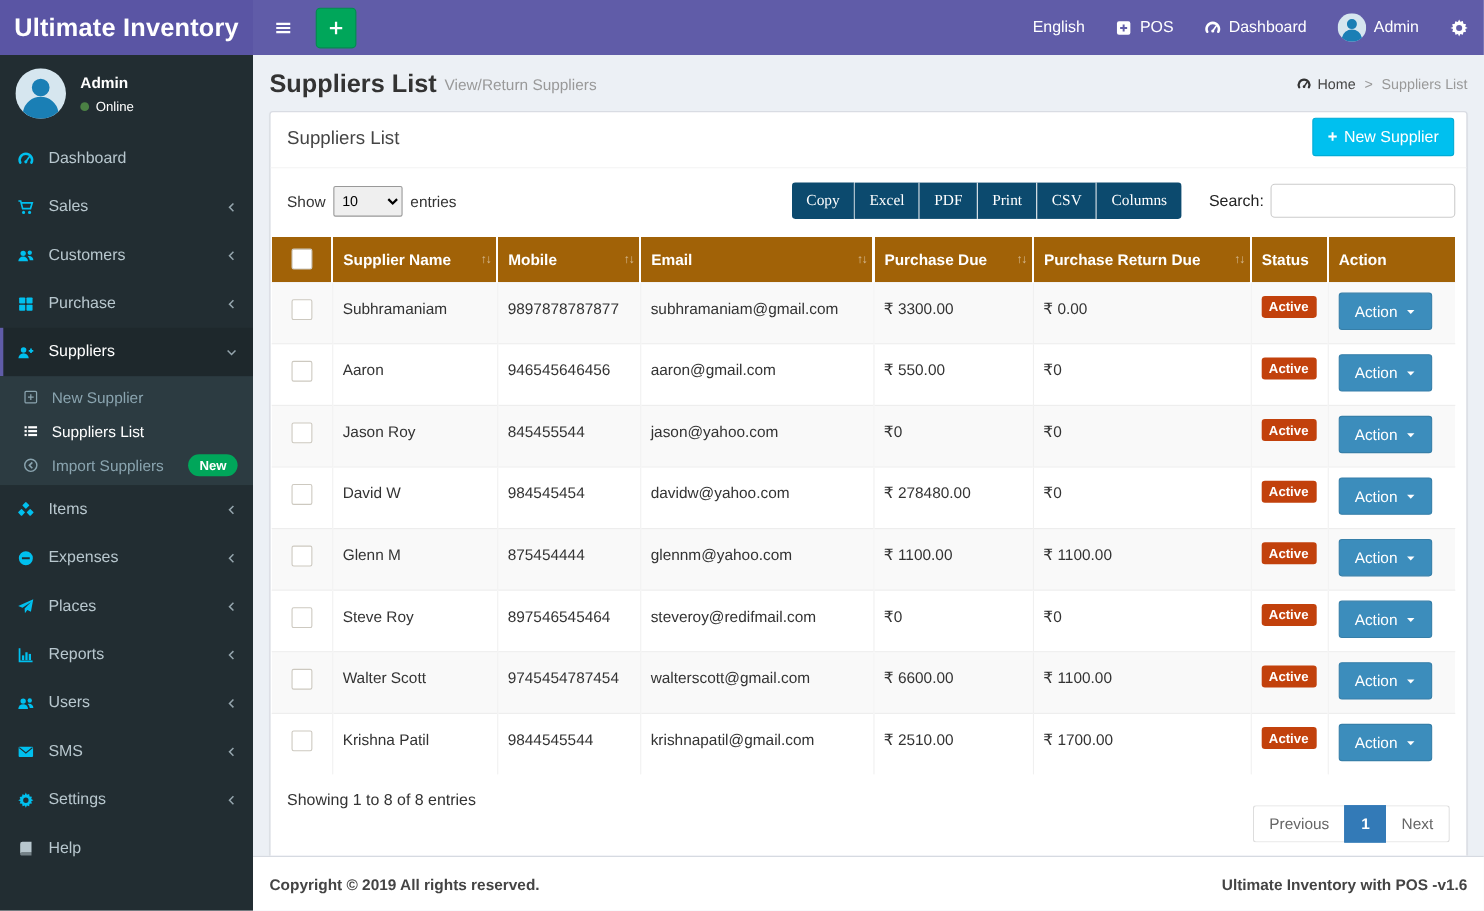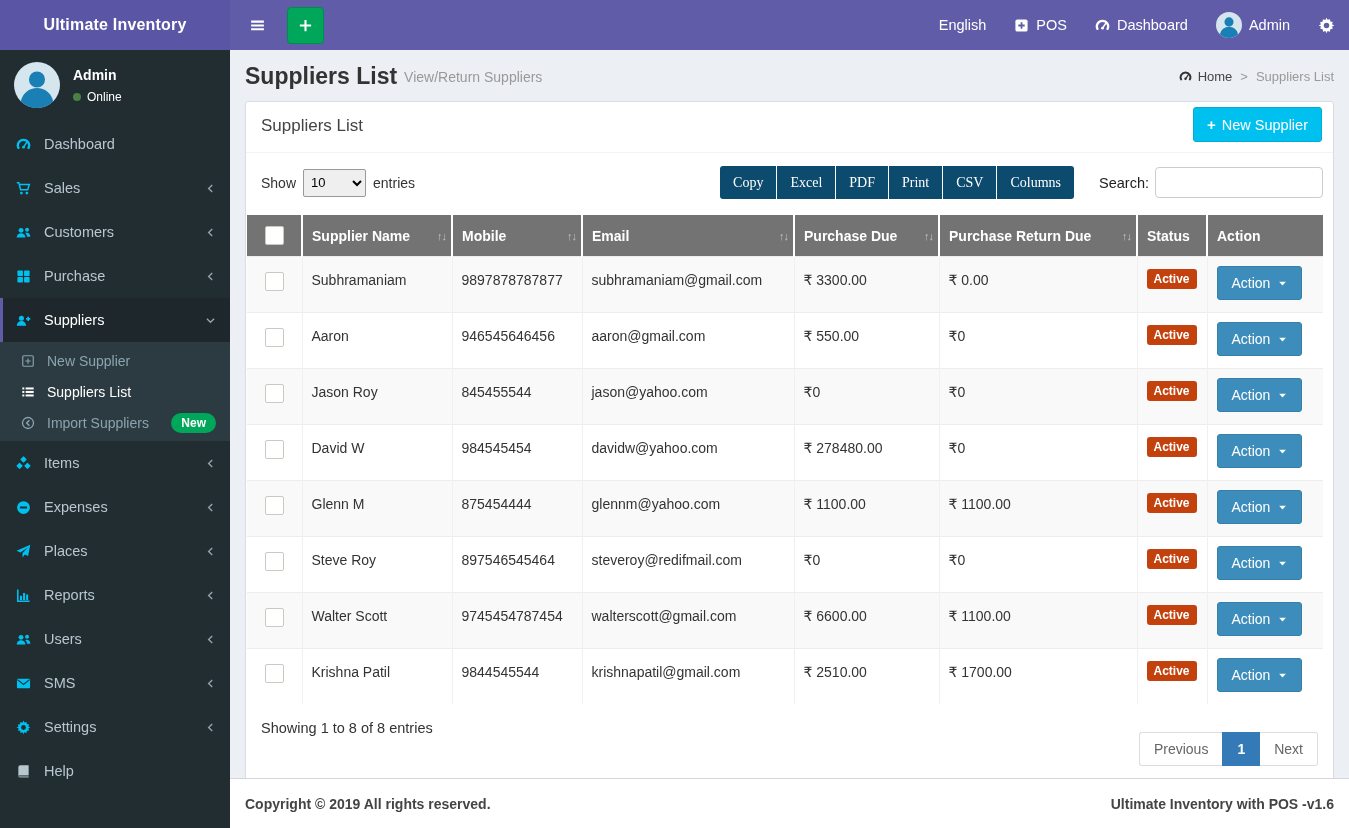--- a/index.html
+++ b/index.html
@@ -5,21 +5,21 @@
   * { box-sizing: border-box; margin: 0; padding: 0; }
   html,body { width:1349px; height:828px; }
   body {
     font-family: "Liberation Sans", "DejaVu Sans", sans-serif;
     background:#ecf0f5; position:relative; overflow:hidden; color:#333;
   }
   svg { display:block; }
 
   
   .navbar { position:absolute; top:0; left:0; width:100%; height:50px; background:#605ca8; display:flex; color:#fff; z-index:20; }
-  .brand { width:230px; background:#5a55a4; display:flex; align-items:center; justify-content:center; font-weight:bold; font-size:16px; letter-spacing:.2px; cursor:pointer; }
+  .brand { width:230px; background:#5a55a4; display:flex; align-items:center; justify-content:center; font-weight:bold; font-size:23px; letter-spacing:.2px; cursor:pointer; }
   .nav-left { display:flex; align-items:center; padding-left:6px; }
   .hamburger { background:none; border:none; color:#fff; width:42px; height:50px; display:flex; align-items:center; justify-content:center; cursor:pointer; }
   .hamburger svg { width:17px; height:17px; }
   .quick-add { width:37px; height:37px; background:#00a65a; border:1px solid #008d4c; border-radius:4px; color:#fff; margin-left:9px; display:flex; align-items:center; justify-content:center; cursor:pointer; }
   .quick-add svg { width:15px; height:15px; }
   .nav-right { margin-left:auto; display:flex; align-items:stretch; }
   .nav-right a { display:flex; align-items:center; gap:7px; padding:0 14px; color:#fff; font-size:14.5px; text-decoration:none; cursor:pointer; }
   .nav-right .nav-ic svg { width:15px; height:15px; }
   .avatar-sm svg { width:26px; height:26px; }
   .nav-right .gear-only svg { width:17px; height:17px; }
@@ -64,21 +64,21 @@
   .length select { width:63px; height:28px; border:1px solid #999; border-radius:2px; font-size:13px; padding:2px 3px; font-family:inherit; }
   .dt-buttons { margin-left:auto; display:flex; }
   .dt-btn { background:#0c4a6e; color:#fff; border:none; border-right:1px solid #fff; padding:0 13px; height:33px; font-size:14px; cursor:pointer; font-family:Liberation Serif, serif; }
   .dt-btn:first-child { border-radius:3px 0 0 3px; }
   .dt-btn:last-child { border-right:none; border-radius:0 3px 3px 0; }
   .search-wrap { display:flex; align-items:center; gap:6px; margin-left:2px; font-size:14.5px; color:#222; }
   .search-input { width:168px; height:31px; border:1px solid #ccc; border-radius:4px; padding:4px 8px; font-size:14px; font-family:inherit; }
 
   .table-wrap { margin:8px 10px 0 1px; }
   table { width:100%; border-collapse:collapse; font-size:14px; color:#333; table-layout:fixed; }
-  thead th { background:#737373; color:#fff; font-weight:bold; text-align:left; padding:11px 9px; border-right:2px solid #fff; position:relative; font-size:14px; }
+  thead th { background:#a16207; color:#fff; font-weight:bold; text-align:left; padding:11px 9px; border-right:2px solid #fff; position:relative; font-size:14px; }
   thead th:last-child { border-right:none; }
   th .sort { position:absolute; right:5px; top:50%; transform:translateY(-50%); color:rgba(255,255,255,.55); font-size:11px; letter-spacing:-1px; }
   .cb-col { width:55px; text-align:center; }
   .cb { display:inline-block; width:19px; height:19px; background:#fff; border:1px solid #cdc9c0; border-radius:2px; vertical-align:middle; }
   tbody td { padding:15px 9px 21px; border-right:1px solid #f0f0f0; vertical-align:top; overflow:hidden; }
   tbody td:last-child { border-right:none; }
   tbody tr { border-top:1px solid #ededed; }
   tbody tr:nth-child(odd) { background:#f9f9f9; }
   .badge-active { background:#c2410c; color:#fff; font-size:12px; font-weight:bold; padding:3px 7px; border-radius:3px; display:inline-block; }
   .action-btn { background:#3c8dbc; border:1px solid #367fa9; color:#fff; font-size:14px; padding:8px 14px; border-radius:3px; cursor:pointer; display:inline-flex; align-items:center; gap:8px; font-family:inherit; }

